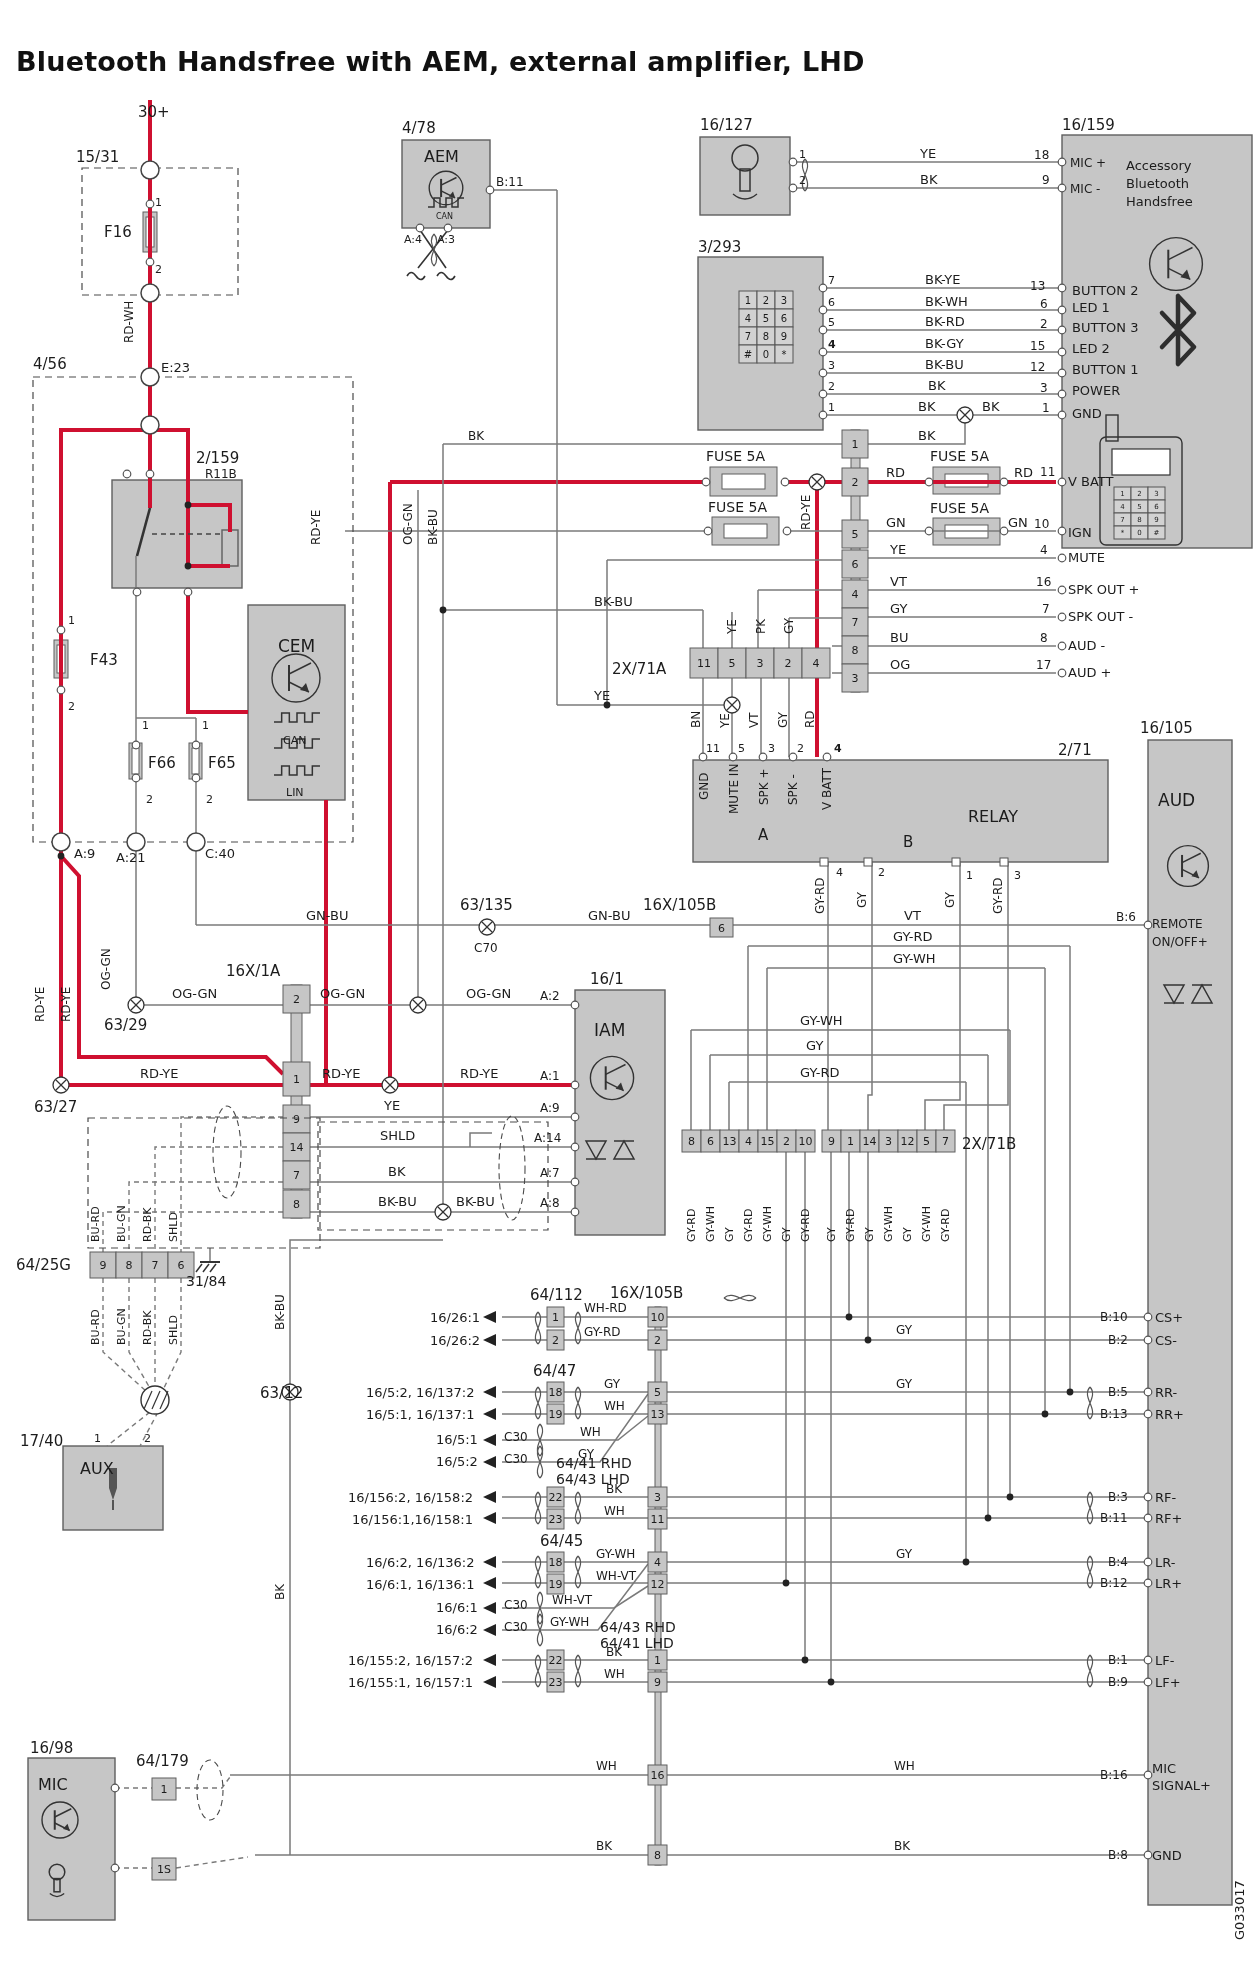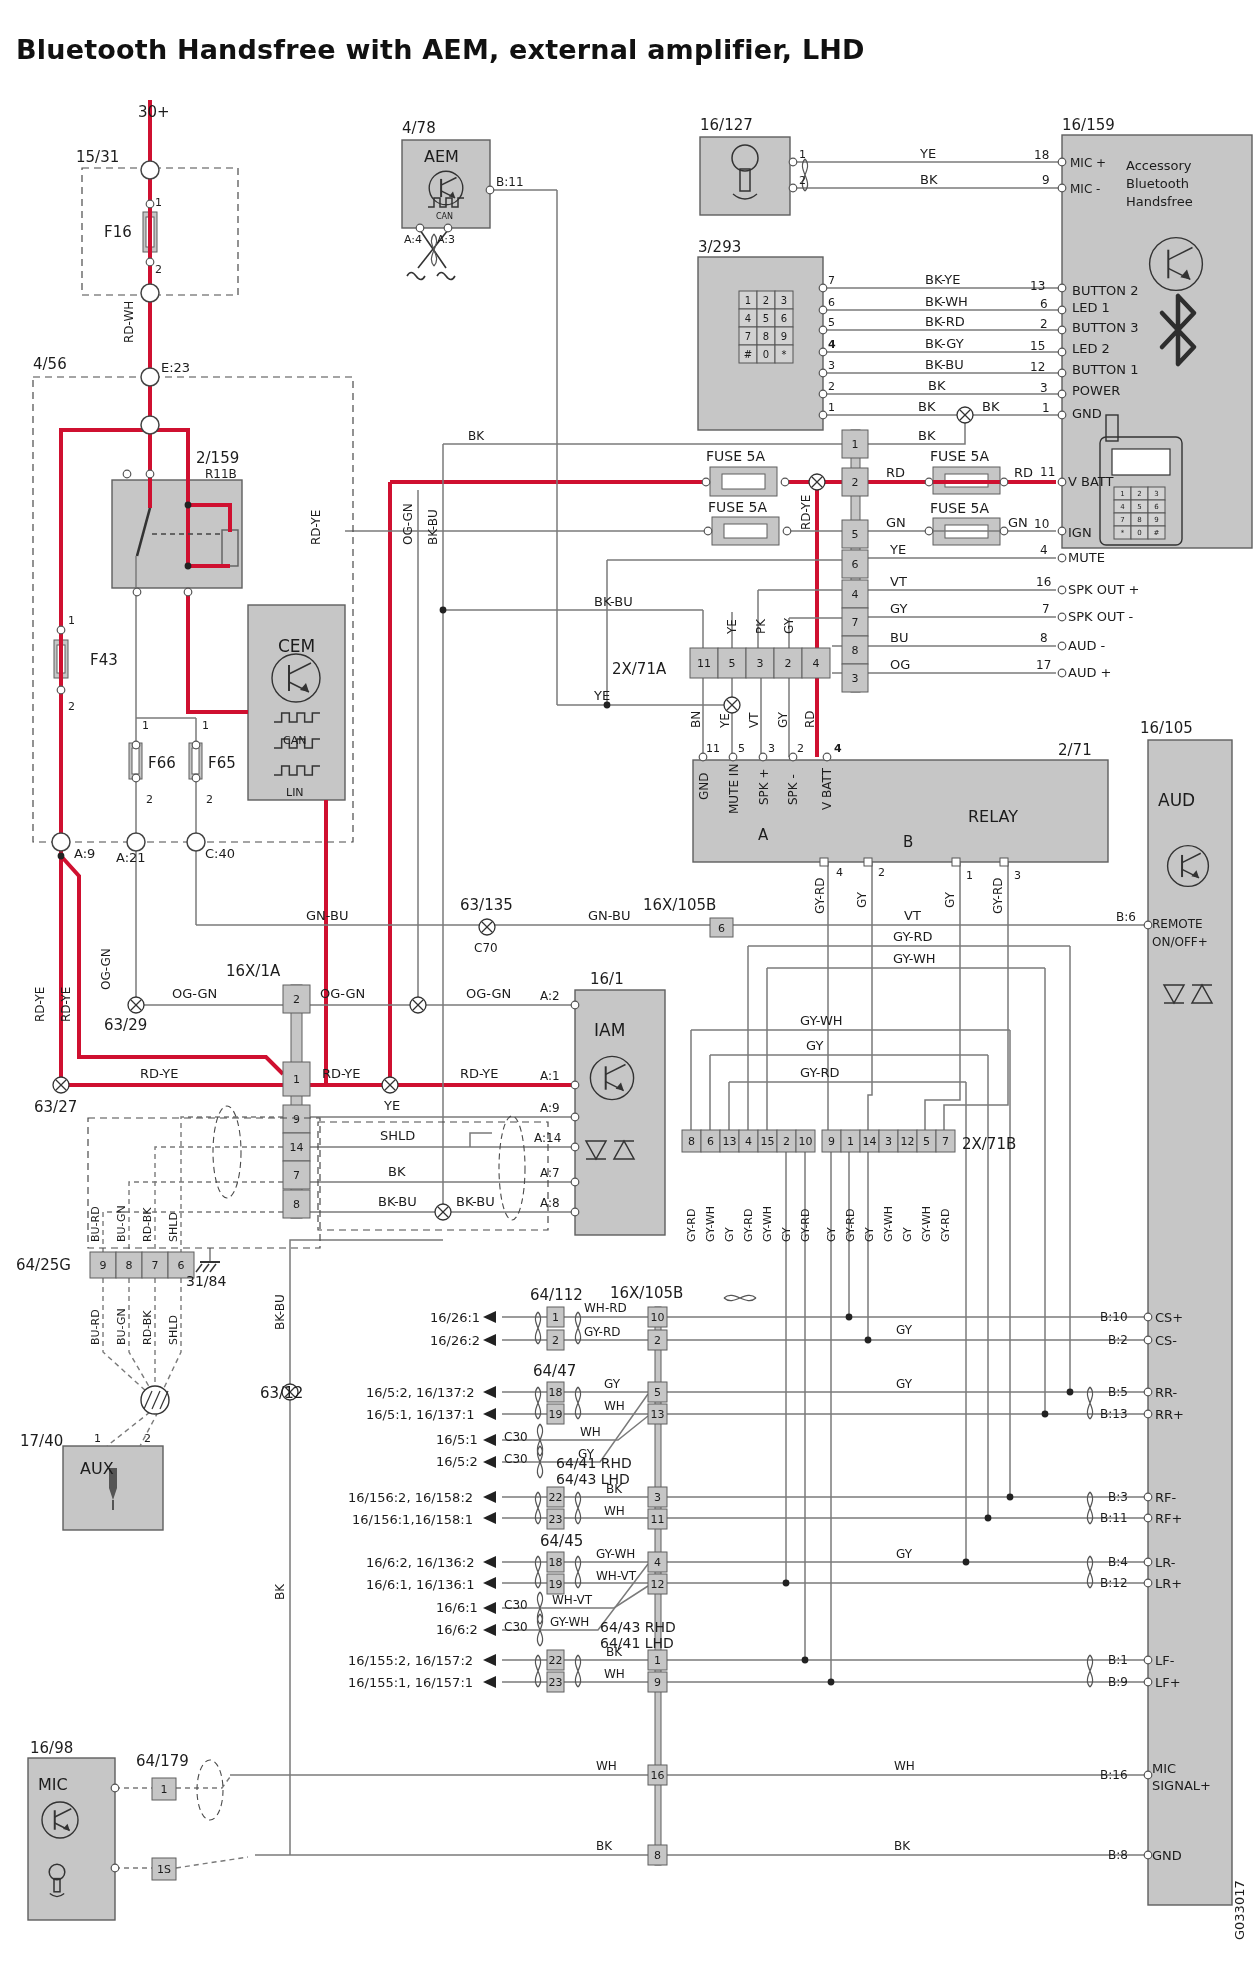--- a/index.html
+++ b/index.html
@@ -1,17 +1,17 @@
 <!DOCTYPE html>
 <html><head>
 <meta charset="utf-8">
 <style>
   html,body{margin:0;padding:0;background:#e8e8e8;font-family:"DejaVu Sans","Liberation Sans",sans-serif;}
   .page{position:relative;width:1253px;height:1980px;background:#ffffff;margin:0 auto;overflow:hidden;}
-  .title{position:absolute;left:16px;top:16px;font-size:27px;font-weight:bold;color:#111;letter-spacing:.2px;}
+  .title{position:absolute;left:16px;top:28px;font-size:27px;font-weight:bold;color:#111;letter-spacing:.2px;}
   svg{position:absolute;left:0;top:0;}
   svg text{font-family:"DejaVu Sans","Liberation Sans",sans-serif;fill:#1c1c1c;}
 </style>
 </head>
 <body>
 
 <div class="page">
   <h1 class="title">Bluetooth Handsfree with AEM, external amplifier, LHD</h1>
   <svg id="diagram" width="1253" height="1980" viewBox="0 0 1253 1980">
       <rect x="402" y="140" width="88" height="88" fill="#c6c6c6" stroke="#5f5f5f" stroke-width="1.4"></rect>

